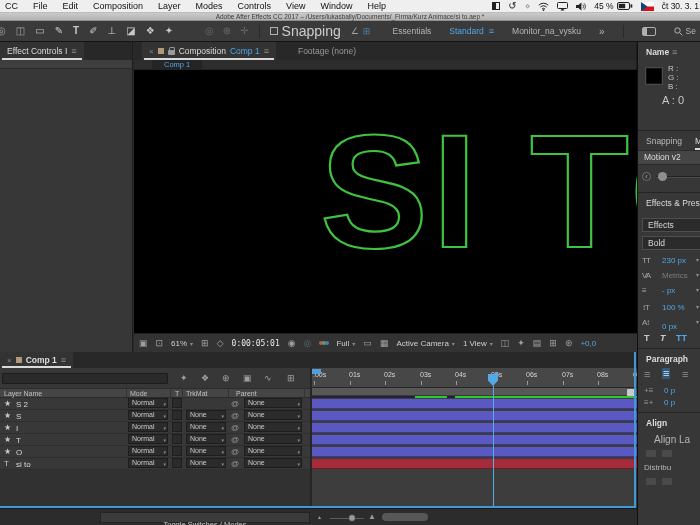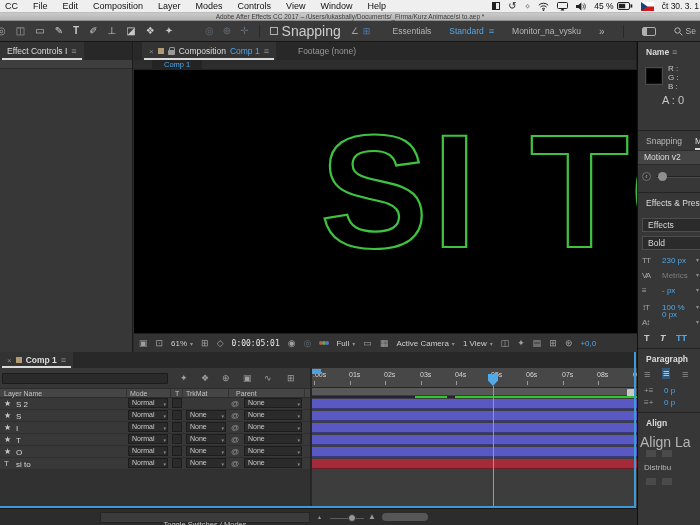--- a/index.html
+++ b/index.html
@@ -261,40 +261,40 @@
 
     <span class="crow-ico" style="top:244px">≡</span>
     <span class="crow-val blue" style="top:244px">- px</span>
     <span class="crow-arw" style="top:244px">▾</span>
 
     <span class="crow-ico" style="top:261px">↕T</span>
     <span class="crow-val blue" style="top:261px">100 %</span>
     <span class="crow-arw" style="top:261px">▾</span>
 
     <span class="crow-ico" style="top:276px">A↕</span>
-    <span class="crow-val blue" style="top:268px">0 px</span>
+    <span class="crow-val blue" style="top:280px">0 px</span>
     <span class="crow-arw" style="top:276px">▾</span>
 
     <span class="abs" style="left:6px;top:291px;font-size:9px;font-weight:bold;color:#c8c8c8">T</span>
     <span class="abs" style="left:22px;top:291px;font-size:9px;font-weight:bold;font-style:italic;color:#c8c8c8">T</span>
     <span class="abs blue" style="left:38px;top:291px;font-size:9px;font-weight:bold">TT</span>
     <span class="divline" style="top:306px"></span>
 
     <span class="hdr abs" style="left:8px;top:312px;font-weight:bold">Paragraph</span>
     <span class="abs" style="left:6px;top:327px;font-size:11px;color:#8f8f8f;line-height:1">≡</span>
     <span class="abs" style="left:24px;top:326px;font-size:11px;color:#d6e9fa;background:#33597a;line-height:1;padding:0 1px">≡</span>
     <span class="abs" style="left:44px;top:327px;font-size:11px;color:#8f8f8f;line-height:1">≡</span>
     <span class="abs" style="left:6px;top:344px;font-size:8px;color:#999">+≡</span>
     <span class="abs blue" style="left:26px;top:344px;font-size:8px">0 p</span>
     <span class="abs" style="left:6px;top:356px;font-size:8px;color:#999">≡+</span>
     <span class="abs blue" style="left:26px;top:356px;font-size:8px">0 p</span>
     <span class="divline" style="top:370px"></span>
 
     <span class="hdr abs" style="left:8px;top:376px;font-weight:bold">Align</span>
-    <span class="abs" style="left:2px;top:392px;font-size:14px;color:#b5b5b5;white-space:nowrap">Align La</span>
+    <span class="abs" style="left:16px;top:392px;font-size:10px;color:#b5b5b5;white-space:nowrap">Align La</span>
     <span class="abs" style="left:8px;top:408px;width:10px;height:7px;background:#4a4a4a"></span>
     <span class="abs" style="left:24px;top:408px;width:10px;height:7px;background:#4a4a4a"></span>
     <span class="abs" style="left:6px;top:421px;font-size:8px;color:#b5b5b5;white-space:nowrap">Distribu</span>
     <span class="abs" style="left:8px;top:436px;width:10px;height:7px;background:#4a4a4a"></span>
     <span class="abs" style="left:24px;top:436px;width:10px;height:7px;background:#4a4a4a"></span>
   </div>
 
   <div class="abs" style="left:0;top:352px;width:637px;height:156px;background:#373737">
     <div class="tabbar" style="height:16px">
       <div class="atab">

